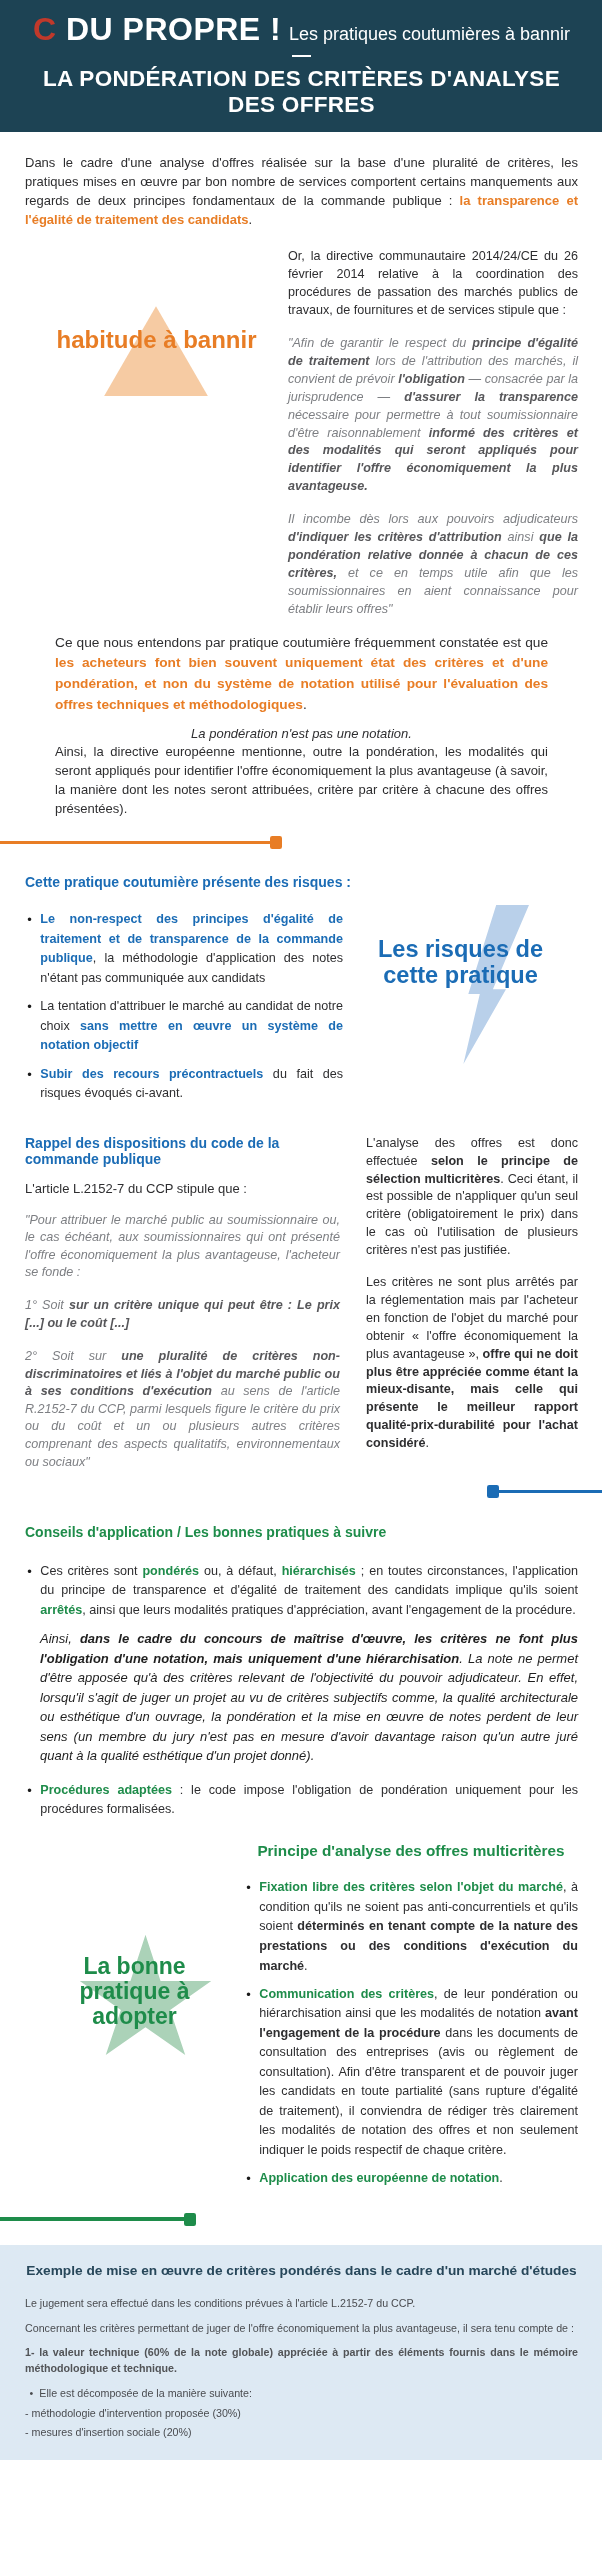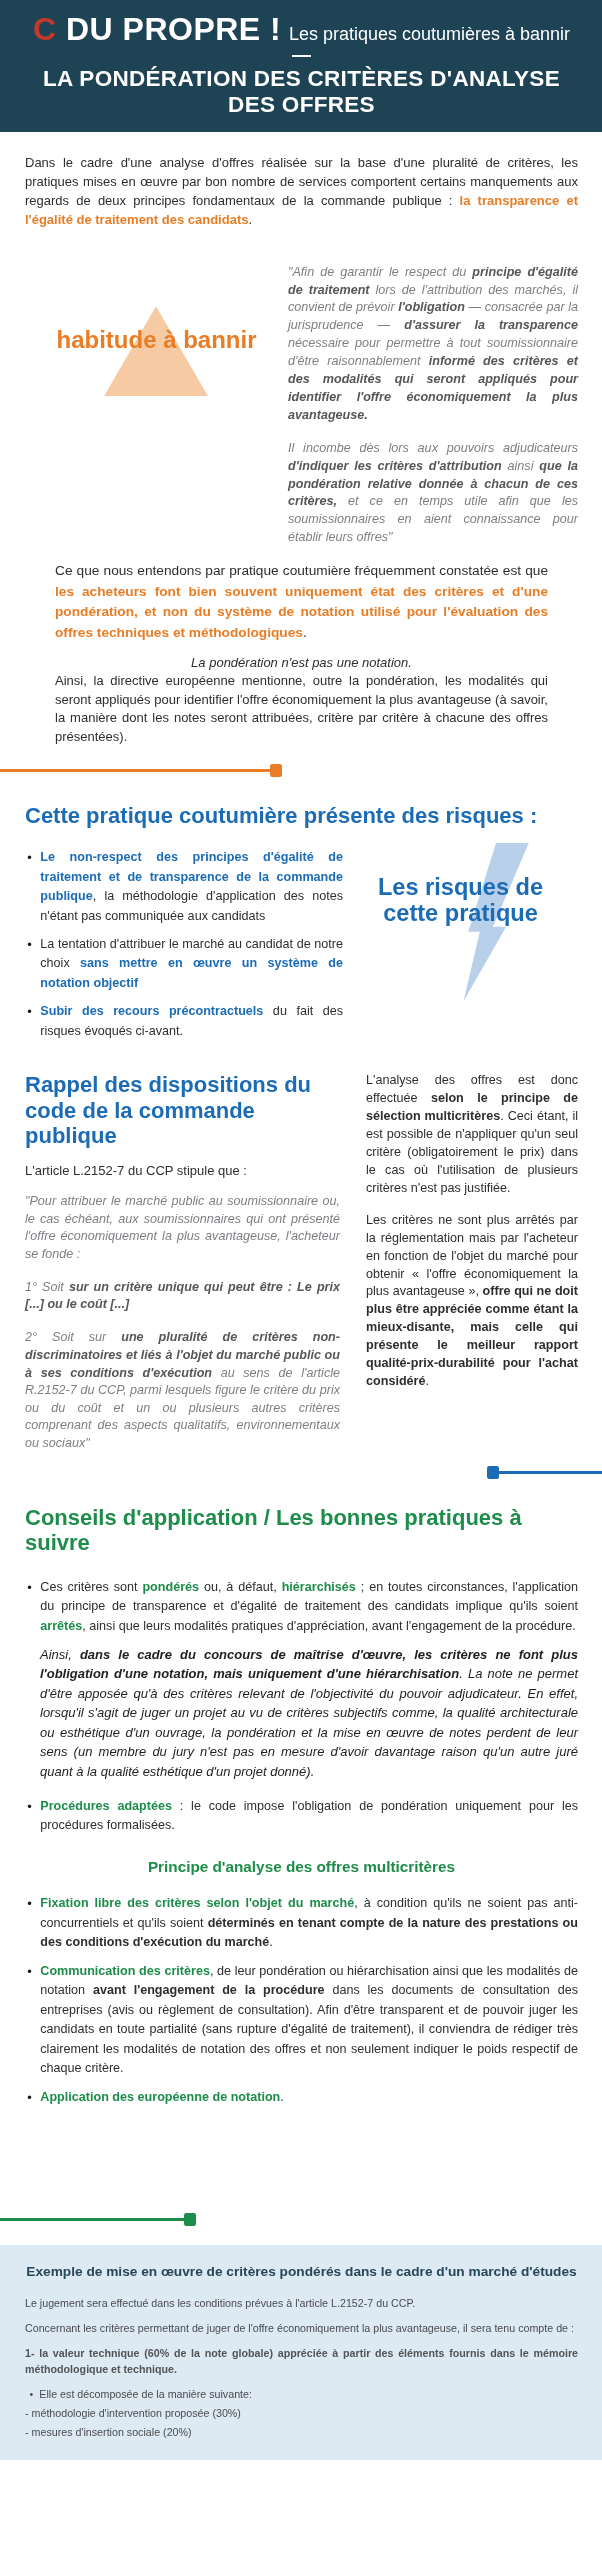--- a/index.html
+++ b/index.html
@@ -48,21 +48,21 @@
   .div-orange{margin-top:16.4px;}
   .div-orange .line{width:270px;background:var(--orange);}
   .div-orange .cap{background:var(--orange);}
   .div-blue{margin-top:13px;justify-content:flex-end;}
   .div-blue .cap{background:var(--blue);}
   .div-blue .line{width:104px;background:var(--blue);}
   .div-green{margin-top:14.3px;}
   .div-green .line{width:184px;background:var(--green);}
   .div-green .cap{background:var(--green);}
 
-  .sec-heading{margin:25px 25px 0;font-size:22px;font-weight:800;line-height:1.15;}
+  .sec-heading{margin:25px 25px 0;font-size:14px;font-weight:800;line-height:1.15;}
   .sec-heading.blue-h{color:var(--blue);}
   .sec-heading.green-h{color:var(--green);}
 
   
   .risks-band{margin-top:20px;min-height:208px;}
   .risks-left{width:318px;}
   ul.blist{list-style:none;}
   ul.blist li{position:relative;padding-left:15.3px;font-size:12.6px;line-height:1.55;margin-bottom:8.8px;text-align:justify;}
   ul.blist li::before{content:"•";position:absolute;left:2.2px;top:0;font-size:13px;color:#1a1a1a;}
   .risks-right{flex:1;position:relative;}
@@ -120,20 +120,21 @@
   <p class="intro"><span>Dans le cadre d'une analyse d'offres réalisée sur la base d'une pluralité de critères, les pratiques mises en œuvre par bon nombre de services comportent certains manquements aux regards de deux principes fondamentaux de la commande publique : </span><span class="orange">la transparence et l'égalité de traitement des candidats</span><span>.</span></p>
 
   <section class="band habit-band">
     <div class="habit-left">
       <div class="shape-triangle"></div>
       <div class="habit-label">
         <div>habitude à bannir</div>
       </div>
     </div>
     <div class="habit-right">
+      <p>Or, la directive communautaire 2014/24/CE du 26 février 2014 relative à la coordination des procédures de passation des marchés publics de travaux, de fournitures et de services stipule que :</p>
       <p class="quote"><span>"Afin de garantir le respect du </span><span class="b">principe d'égalité de traitement</span><span> lors de l'attribution des marchés, il convient de prévoir </span><span class="b">l'obligation</span><span> — consacrée par la jurisprudence — </span><span class="b">d'assurer la transparence</span><span> nécessaire pour permettre à tout soumissionnaire d'être raisonnablement </span><span class="b">informé des critères et des modalités qui seront appliqués pour identifier l'offre économiquement la plus avantageuse.</span></p>
       <p class="quote"><span>Il incombe dès lors aux pouvoirs adjudicateurs </span><span class="b">d'indiquer les critères d'attribution</span><span> ainsi </span><span class="b">que la pondération relative donnée à chacun de ces critères,</span><span> et ce en temps utile afin que les soumissionnaires en aient connaissance pour établir leurs offres"</span></p>
     </div>
   </section>
 
   <p class="practice-par"><span>Ce que nous entendons par pratique coutumière fréquemment constatée est que </span><span class="orange">les acheteurs font bien souvent uniquement état des critères et d'une pondération, et non du système de notation utilisé pour l'évaluation des offres techniques et méthodologiques</span><span>.</span></p>
   <p class="practice-tag">La pondération n'est pas une notation.</p>
   <p class="practice-par2">Ainsi, la directive européenne mentionne, outre la pondération, les modalités qui seront appliqués pour identifier l'offre économiquement la plus avantageuse (à savoir, la manière dont les notes seront attribuées, critère par critère à chacune des offres présentées).</p>
 
   <div class="divider div-orange">
@@ -181,20 +182,28 @@
   <h2 class="sec-heading green-h">Conseils d'application / Les bonnes pratiques à suivre</h2>
   <ul class="blist advice-list">
     <li><span>Ces critères sont </span><span class="green">pondérés</span><span> ou, à défaut, </span><span class="green">hiérarchisés</span><span> ; en toutes circonstances, l'application du principe de transparence et d'égalité de traitement des candidats implique qu'ils soient </span><span class="green">arrêtés</span><span>, ainsi que leurs modalités pratiques d'appréciation, avant l'engagement de la procédure.</span></li>
   </ul>
   <p class="advice-note"><span>Ainsi, </span><span class="b">dans le cadre du concours de maîtrise d'œuvre, les critères ne font plus l'obligation d'une notation, mais uniquement d'une hiérarchisation</span><span>. La note ne permet d'être apposée qu'à des critères relevant de l'objectivité du pouvoir adjudicateur. En effet, lorsqu'il s'agit de juger un projet au vu de critères subjectifs comme, la qualité architecturale ou esthétique d'un ouvrage, la pondération et la mise en œuvre de notes perdent de leur sens (un membre du jury n'est pas en mesure d'avoir davantage raison qu'un autre juré quant à la qualité esthétique d'un projet donné).</span></p>
   <ul class="blist advice-list advice-b3">
     <li><span class="green">Procédures adaptées</span><span> : le code impose l'obligation de pondération uniquement pour les procédures formalisées.</span></li>
   </ul>
 
   <section class="band principle-band">
+    <div class="principle-left">
+      <div class="shape-star"></div>
+      <div class="good-label">
+        <div>La bonne</div>
+        <div>pratique à</div>
+        <div>adopter</div>
+      </div>
+    </div>
     <div class="principle-right">
       <h3 class="principle-title">Principe d'analyse des offres multicritères</h3>
       <ul class="blist">
         <li><span class="green">Fixation libre des critères selon l'objet du marché</span><span>, à condition qu'ils ne soient pas anti-concurrentiels et qu'ils soient </span><span class="b">déterminés en tenant compte de la nature des prestations ou des conditions d'exécution du marché</span><span>.</span></li>
         <li><span class="green">Communication des critères</span><span>, de leur pondération ou hiérarchisation ainsi que les modalités de notation </span><span class="b">avant l'engagement de la procédure</span><span> dans les documents de consultation des entreprises (avis ou règlement de consultation). Afin d'être transparent et de pouvoir juger les candidats en toute partialité (sans rupture d'égalité de traitement), il conviendra de rédiger très clairement les modalités de notation des offres et non seulement indiquer le poids respectif de chaque critère.</span></li>
         <li><span class="green">Application des européenne de notation</span><span>.</span></li>
       </ul>
     </div>
   </section>
 

